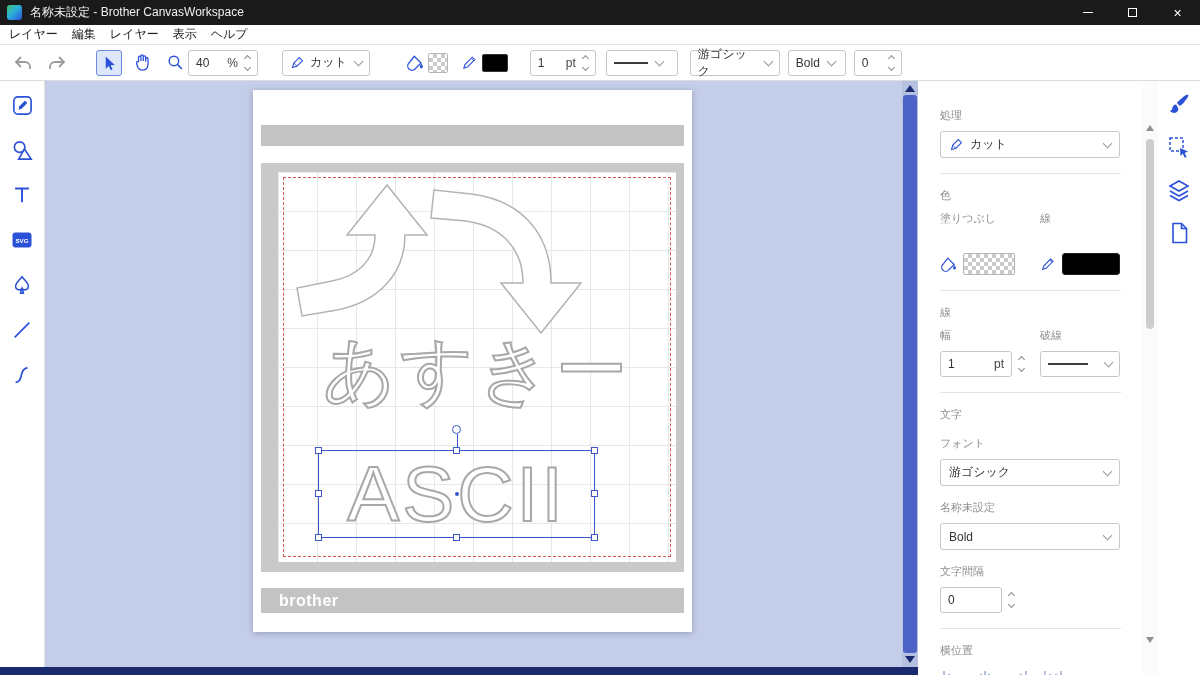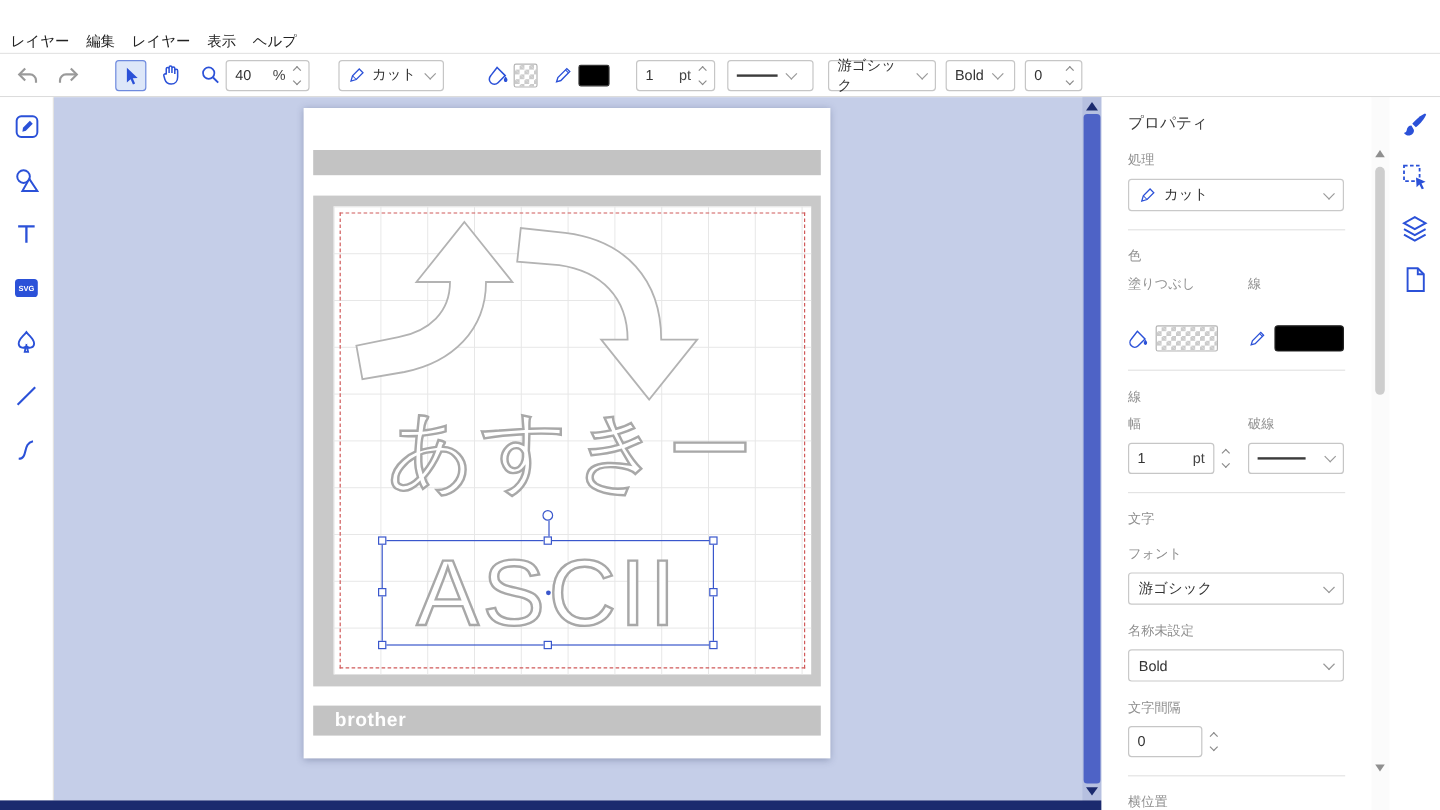--- a/index.html
+++ b/index.html
@@ -59,21 +59,21 @@
   .mat-top { position:absolute; left:8px; top:35px; width:423px; height:21px; background:#c3c3c3; }
   .mat-frame { position:absolute; left:8px; top:73px; width:423px; height:409px; background:#c9c9c9; }
   .grid { position:absolute; left:17px; top:9px; width:398px; height:390px; background-color:#fff;
           background-image:linear-gradient(#e7e7e7 1px,transparent 1px),
                            linear-gradient(90deg,#e7e7e7 1px,transparent 1px);
           background-size:39px 39px; }
   .cutline { position:absolute; left:5px; top:5px; right:5px; bottom:5px; border:1px dashed #d05a5a; }
   .arrows-svg { position:absolute; left:0; top:0; width:398px; height:390px; }
   .outline-text { color:#fff; -webkit-text-stroke:2px #a8a8a8; white-space:nowrap; }
   .jp-text { position:absolute; left:0; top:164px; width:100%; text-align:center;
-             font-size:72px; line-height:80px; letter-spacing:4px; }
+             font-size:72px; line-height:80px; letter-spacing:4px;font-family:Liberation Mono, monospace; }
   .selection { position:absolute; left:40px; top:278px; width:277px; height:88px;
                border:1px solid #3a57cc; display:flex; align-items:center; justify-content:center; }
   .en-text { font-size:78px; line-height:84px; letter-spacing:3px; }
   .handle { position:absolute; width:7px; height:7px; background:#fff; border:1px solid #3a57cc; }
   .h-nw{left:-4px;top:-4px}.h-n{left:calc(50% - 4px);top:-4px}.h-ne{right:-4px;top:-4px}
   .h-w{left:-4px;top:calc(50% - 4px)}.h-e{right:-4px;top:calc(50% - 4px)}
   .h-sw{left:-4px;bottom:-4px}.h-s{left:calc(50% - 4px);bottom:-4px}.h-se{right:-4px;bottom:-4px}
   .rot-stem { position:absolute; left:50%; top:-17px; width:1px; height:17px; background:#3a57cc; }
   .rot-handle { position:absolute; left:calc(50% - 5px); top:-26px; width:9px; height:9px;
                 border:1.5px solid #3a57cc; border-radius:50%; background:#fff; }
@@ -119,20 +119,35 @@
   
   .rightstrip { position:absolute; left:1158px; top:81px; width:42px; height:594px; background:#fff;
                 display:flex; flex-direction:column; align-items:center; padding-top:9px; gap:15px; }
   .rbtn { width:28px; height:28px; display:flex; align-items:center; justify-content:center; }
 </style>
 </head>
 <body>
 
 <div class="app">
 
+  <div class="titlebar">
+    <div class="app-icon"></div>
+    <span class="win-title">名称未設定 - Brother CanvasWorkspace</span>
+    <div class="win-controls">
+      <div class="win-btn">
+          <span class="glyph-min"></span>
+        </div>
+      <div class="win-btn">
+          <span class="glyph-max"></span>
+        </div>
+      <div class="win-btn">
+          <span class="glyph-close">×</span>
+        </div>
+    </div>
+  </div>
 
   <div class="menubar">
     <span class="menu-item">レイヤー</span>
     <span class="menu-item">編集</span>
     <span class="menu-item">レイヤー</span>
     <span class="menu-item">表示</span>
     <span class="menu-item">ヘルプ</span>
   </div>
 
   <div class="toolbar">
@@ -305,21 +320,20 @@
   </div>
 
   <div class="vscroll">
     <span class="tri-up"></span>
     <div class="vthumb"></div>
     <span class="tri-dn"></span>
   </div>
   <div class="hscroll"></div>
 
   <div class="panel">
-    <div class="panel-title">プロパティ</div>
 
     <div class="plabel">処理</div>
     <div class="pdrop">
       <svg width="15" height="15" viewBox="0 0 24 24" style="margin-right:6px">
         <path d="M4 20 L6 13 L15 4 L20 9 L11 18 Z" fill="none" stroke="#2b51d8" stroke-width="1.7"></path>
         <path d="M6 13 L11 18" stroke="#2b51d8" stroke-width="1.4"></path>
       </svg>
       <span>カット</span>
       <span class="ddcaret"></span>
     </div>

